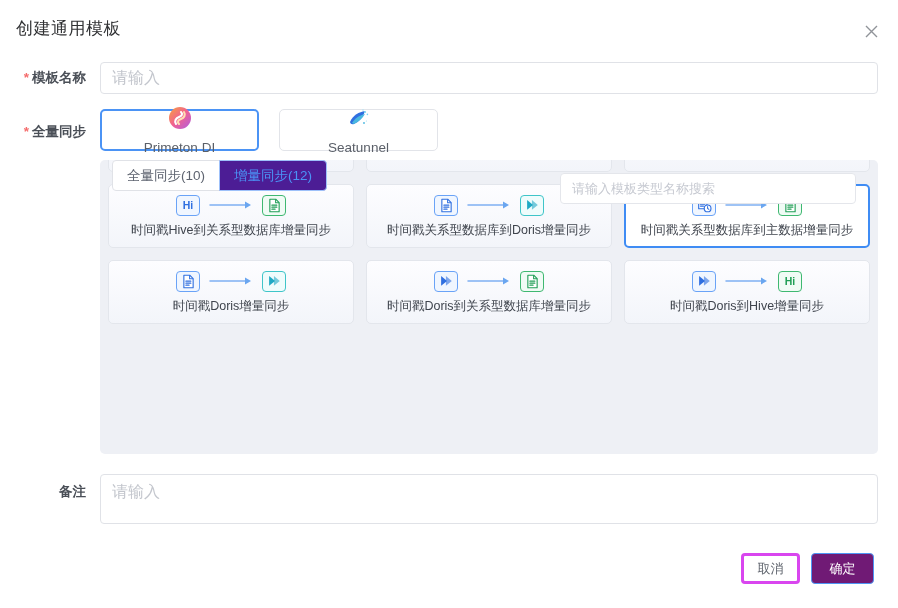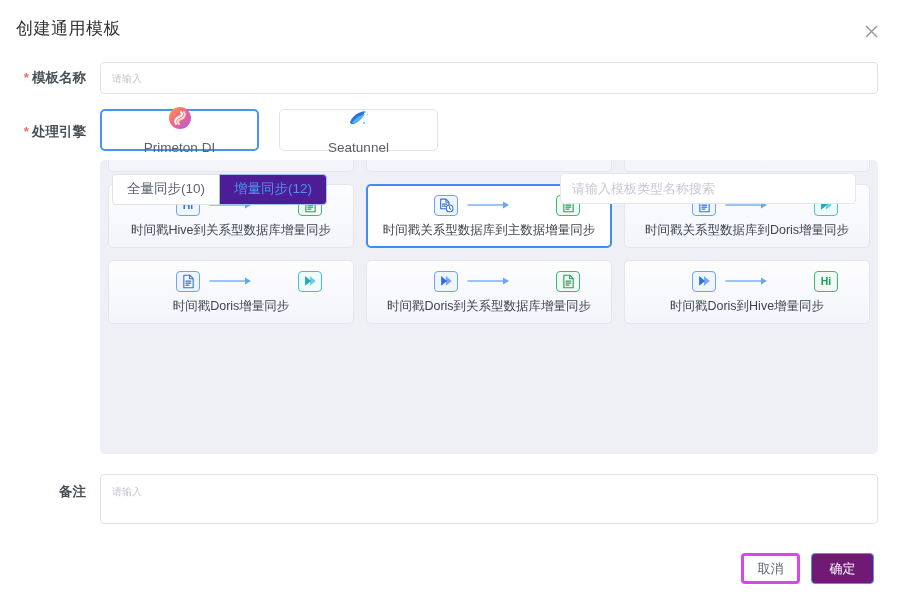--- a/index.html
+++ b/index.html
@@ -26,21 +26,21 @@
   .close-btn svg { display:block; }
   .lbl {
     position:absolute; text-align:right; width:86px;
     font-size:13.5px; color:#4a4f57; font-weight:600;
   }
   .lbl .req { color:#f56c6c; margin-right:3px; }
 
   .text-input {
     position:absolute;
     border:1px solid #e0e2e7; border-radius:4px;
-    background:#fff; font-size:10px; color:#303133;
+    background:#fff; font-size:16px; color:#303133;
     padding:0 11px; outline:none;
     font-family:"Liberation Sans", sans-serif;
   }
   .text-input::placeholder { color:#c3c6cd; }
 
   
   #name-field { left:100px; top:62px; width:778px; height:32px; }
 
   
   .engine-card {
@@ -56,21 +56,21 @@
   .engine-logo { width:24px; height:24px; display:block; }
 
   
   .tpl-panel {
     position:absolute; left:100px; top:160px;
     width:778px; height:294px;
     background:#eef0f5; border-radius:5px; overflow:hidden;
   }
   .tpl-toolbar {
     position:absolute; left:0; top:0; width:778px; height:58px;
-    display:flex; align-items:center; padding:0 12px;
+    display:flex; align-items:flex-start; padding:0 12px;
     z-index:3; pointer-events:none;
   }
   .tabs { display:flex; pointer-events:auto; }
   .tab {
     height:31px; padding:0 14px; display:flex; align-items:center;
     font-size:13.5px; cursor:pointer; background:#fff;
     border:1px solid #e0e2e7; color:#5e6470;
   }
   .tab:first-child { border-radius:4px 0 0 4px; }
   .tab:last-child { border-radius:0 4px 4px 0; margin-left:-1px; }
@@ -110,21 +110,20 @@
   .flow { display:flex; align-items:center; gap:9px; height:24px; }
   .arrow { width:44px; height:10px; display:block; }
   .tpl-name { font-size:12.5px; color:#3f444d; white-space:nowrap; }
 
   
   .gbox {
     width:24px; height:21px; border-radius:4px;
     border:1px solid; display:flex; align-items:center;
     justify-content:center; font-size:10.5px; font-weight:700;
     line-height:1;
-    margin-left:36px;
   }
   .gbox.blue { border-color:#6aa3f7; background:#f0f6ff; color:#2f6fe0; }
   .gbox.green { border-color:#3fb871; background:#f0fbf5; color:#1f9e55; }
   .gbox.cyan { border-color:#3fc5c9; background:#effcfc; color:#1fa9c4; }
   .gbox svg { display:block; }
 
   
   #remark-label { left:0px; top:483px; }
   #remark-field {
     left:100px; top:474px; width:778px; height:50px;
@@ -158,21 +157,21 @@
       <path d="M1 1 L12 12 M12 1 L1 12" stroke="currentColor" stroke-width="1.4" fill="none"></path>
     </svg>
   </div>
 
   <div class="lbl" style="left:0px; top:69px;">
     <span class="req">*</span><span>模板名称</span>
   </div>
   <input class="text-input" id="name-field" type="text" placeholder="请输入" style="">
 
   <div class="lbl" style="left:0px; top:123px;">
-    <span class="req">*</span><span>处理引擎</span>
+    <span class="req">*</span><span>全量同步</span>
   </div>
 
   <div class="engine-card sel" id="engine-primeton">
     <span class="engine-logo">
       <svg viewBox="0 0 24 24" width="24" height="24">
         <defs>
           <linearGradient id="pg1" x1="0" y1="0" x2="1" y2="1">
             <stop offset="0%" stop-color="#f9a03c"></stop>
             <stop offset="50%" stop-color="#f06292"></stop>
             <stop offset="100%" stop-color="#b05ce0"></stop>
@@ -224,20 +223,42 @@
               <span class="gbox green">
                 <svg width="13" height="15" viewBox="0 0 14 16">
                   <path d="M2 1.2h6.3L12 4.9v9.9H2z" fill="#fff" stroke="currentColor" stroke-width="1.2" stroke-linejoin="round"></path>
                   <path d="M8.2 1.3v3.7H12" fill="none" stroke="currentColor" stroke-width="1.1"></path>
                   <path d="M4.2 7.6h5.3M4.2 9.8h5.3M4.2 12h3.4" stroke="currentColor" stroke-width="1.3" stroke-linecap="round"></path>
                 </svg>
               </span>
             </div>
             <div class="tpl-name">时间戳Hive到关系型数据库增量同步</div>
           </div>
+          <div class="tpl-card">
+            <div class="flow">
+              <span class="gbox blue">
+                <svg width="13" height="15" viewBox="0 0 14 16">
+                  <path d="M2 1.2h6.3L12 4.9v9.9H2z" fill="#fff" stroke="currentColor" stroke-width="1.2" stroke-linejoin="round"></path>
+                  <path d="M8.2 1.3v3.7H12" fill="none" stroke="currentColor" stroke-width="1.1"></path>
+                  <path d="M4.2 7.6h5.3M4.2 9.8h5.3M4.2 12h3.4" stroke="currentColor" stroke-width="1.3" stroke-linecap="round"></path>
+                </svg>
+              </span>
+              <svg class="arrow" viewBox="0 0 44 10" aria-hidden="true">
+                <path d="M1 5h36" stroke="#7fb0f2" stroke-width="1.5" stroke-linecap="round"></path>
+                <path d="M36 1.6 42 5l-6 3.4z" fill="#6aa6f0"></path>
+              </svg>
+              <span class="gbox cyan">
+                <svg width="14" height="14" viewBox="0 0 15 15">
+                  <path d="M2.3 2.1 8.6 7.4 2.3 12.7z" fill="currentColor"></path>
+                  <path d="M7.4 2.1 13.7 7.4 7.4 12.7z" fill="currentColor" opacity=".6"></path>
+                </svg>
+              </span>
+            </div>
+            <div class="tpl-name">时间戳关系型数据库到Doris增量同步</div>
+          </div>
           <div class="tpl-card selected">
             <div class="flow">
               <span class="gbox blue">
                 <svg width="15" height="15" viewBox="0 0 16 16">
                   <path d="M1.8 1.2h5.6L10.6 4.4v7.1H1.8z" fill="#fff" stroke="currentColor" stroke-width="1.2" stroke-linejoin="round"></path>
                   <path d="M7.3 1.3v3.2h3.3" fill="none" stroke="currentColor" stroke-width="1.1"></path>
                   <path d="M3.7 6.6h4.6M3.7 8.6h3.2" stroke="currentColor" stroke-width="1.3" stroke-linecap="round"></path>
                   <circle cx="11.3" cy="11.1" r="3.6" fill="#fff" stroke="currentColor" stroke-width="1.2"></circle>
                   <path d="M11.3 9.1v2.1l1.4.9" stroke="currentColor" stroke-width="1.1" fill="none" stroke-linecap="round"></path>
                 </svg>
@@ -269,42 +290,20 @@
                 <path d="M1 5h36" stroke="#7fb0f2" stroke-width="1.5" stroke-linecap="round"></path>
                 <path d="M36 1.6 42 5l-6 3.4z" fill="#6aa6f0"></path>
               </svg>
               <span class="gbox cyan">
                 <svg width="14" height="14" viewBox="0 0 15 15">
                   <path d="M2.3 2.1 8.6 7.4 2.3 12.7z" fill="currentColor"></path>
                   <path d="M7.4 2.1 13.7 7.4 7.4 12.7z" fill="currentColor" opacity=".6"></path>
                 </svg>
               </span>
             </div>
-            <div class="tpl-name">时间戳关系型数据库到Doris增量同步</div>
-          </div>
-          <div class="tpl-card">
-            <div class="flow">
-              <span class="gbox blue">
-                <svg width="13" height="15" viewBox="0 0 14 16">
-                  <path d="M2 1.2h6.3L12 4.9v9.9H2z" fill="#fff" stroke="currentColor" stroke-width="1.2" stroke-linejoin="round"></path>
-                  <path d="M8.2 1.3v3.7H12" fill="none" stroke="currentColor" stroke-width="1.1"></path>
-                  <path d="M4.2 7.6h5.3M4.2 9.8h5.3M4.2 12h3.4" stroke="currentColor" stroke-width="1.3" stroke-linecap="round"></path>
-                </svg>
-              </span>
-              <svg class="arrow" viewBox="0 0 44 10" aria-hidden="true">
-                <path d="M1 5h36" stroke="#7fb0f2" stroke-width="1.5" stroke-linecap="round"></path>
-                <path d="M36 1.6 42 5l-6 3.4z" fill="#6aa6f0"></path>
-              </svg>
-              <span class="gbox cyan">
-                <svg width="14" height="14" viewBox="0 0 15 15">
-                  <path d="M2.3 2.1 8.6 7.4 2.3 12.7z" fill="currentColor"></path>
-                  <path d="M7.4 2.1 13.7 7.4 7.4 12.7z" fill="currentColor" opacity=".6"></path>
-                </svg>
-              </span>
-            </div>
             <div class="tpl-name">时间戳Doris增量同步</div>
           </div>
           <div class="tpl-card">
             <div class="flow">
               <span class="gbox blue">
                 <svg width="14" height="14" viewBox="0 0 15 15">
                   <path d="M2.3 2.1 8.6 7.4 2.3 12.7z" fill="currentColor"></path>
                   <path d="M7.4 2.1 13.7 7.4 7.4 12.7z" fill="currentColor" opacity=".6"></path>
                 </svg>
               </span>

